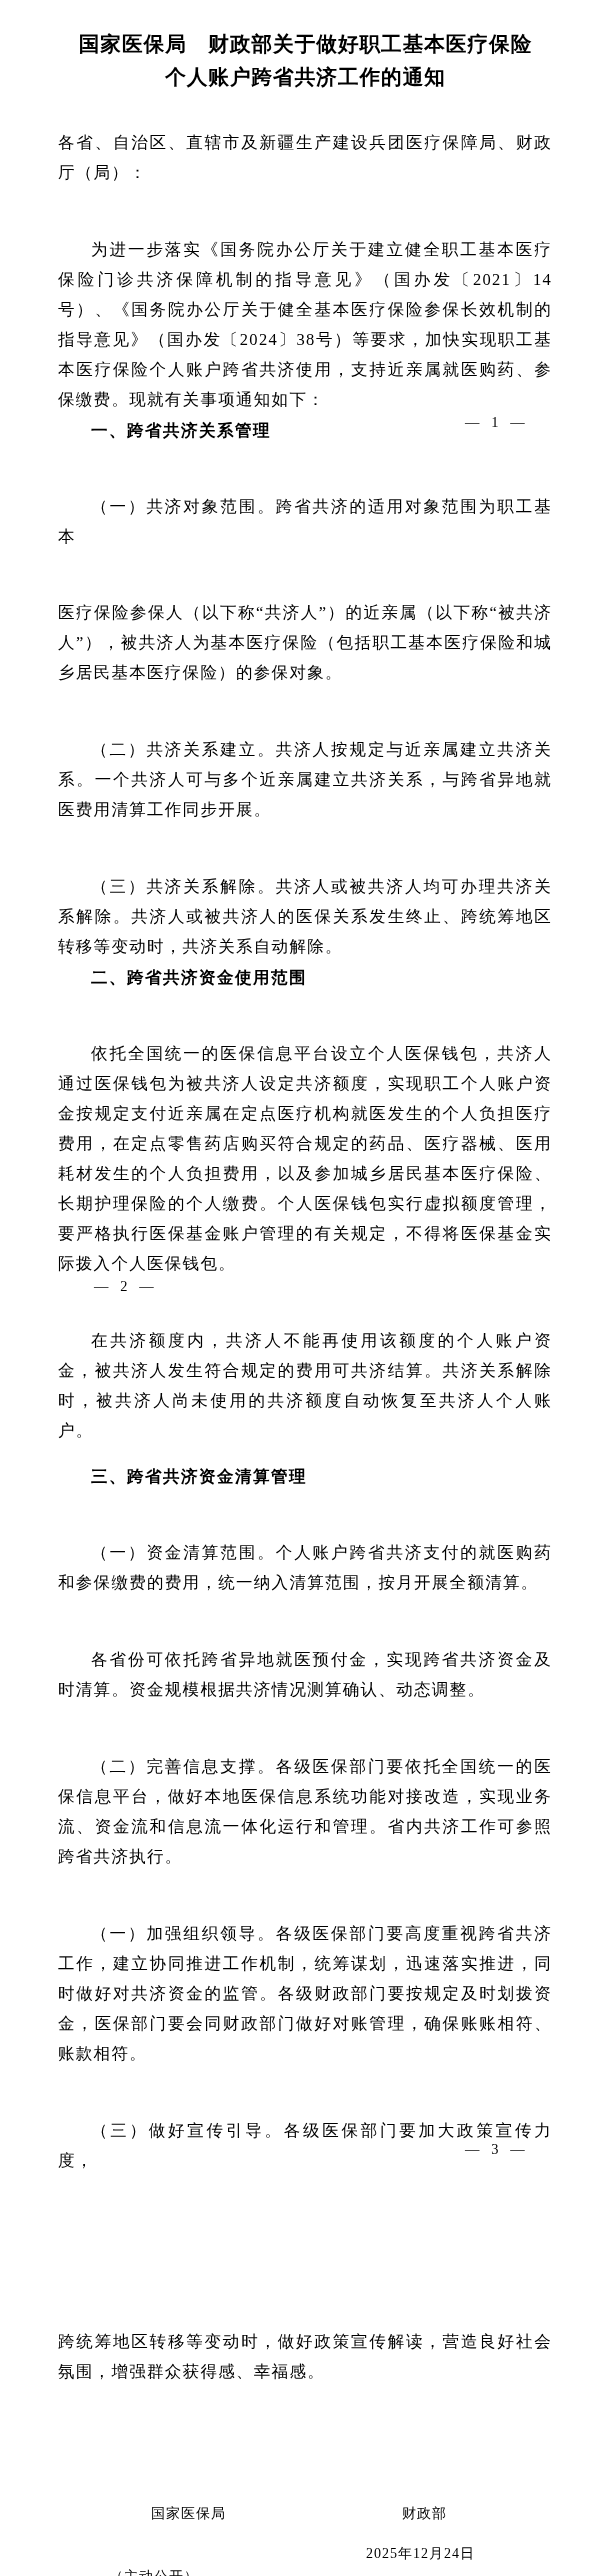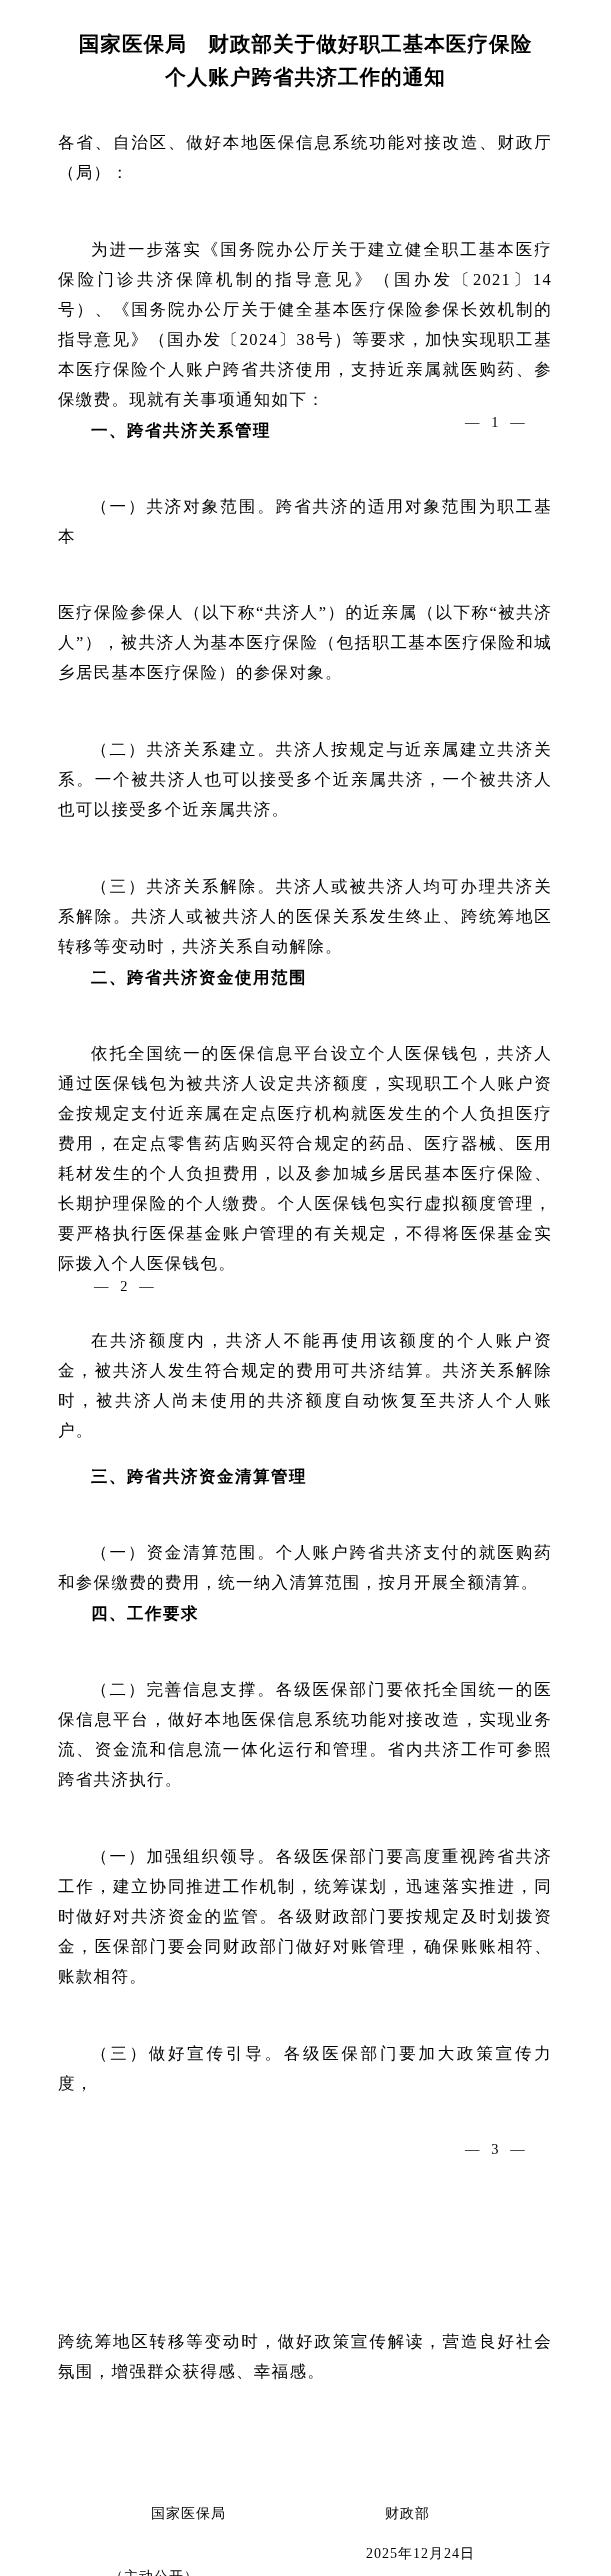--- a/index.html
+++ b/index.html
@@ -59,52 +59,52 @@
   #pg3 { top: 2139px; left: 465px; }
 
   
   .sig {
     position: absolute;
     font-size: 14px; line-height: 20.6px;
     letter-spacing: 1px;
     white-space: nowrap;
   }
   #sig-left  { top: 2504px; left: 151px; }
-  #sig-right { top: 2504px; left: 385px; }
+  #sig-right { top: 2504px; left: 402px; }
   #sig-date  { top: 2536px; left: 366px; margin-top: 8px; }
   #sig-note  { top: 2567px; left: 109px; }
 </style>
 </head>
 <body>
 
 <div id="doc">
 
   <div class="doc-title">
     <div>国家医保局　财政部关于做好职工基本医疗保险</div>
     <div>个人账户跨省共济工作的通知</div>
   </div>
 
   <div class="page-text" style="top:128px">
-      <div class="blk salutation">各省、自治区、做好本地医保信息系统功能对接改造、财政厅（局）：</div>
+      <div class="blk salutation">各省、自治区、直辖市及新疆生产建设兵团医疗保障局、财政厅（局）：</div>
       <div class="blk paragraph">为进一步落实《国务院办公厅关于建立健全职工基本医疗保险门诊共济保障机制的指导意见》（国办发〔2021〕14号）、《国务院办公厅关于健全基本医疗保险参保长效机制的指导意见》（国办发〔2024〕38号）等要求，加快实现职工基本医疗保险个人账户跨省共济使用，支持近亲属就医购药、参保缴费。现就有关事项通知如下：</div>
       <div class="blk heading">一、跨省共济关系管理</div>
       <div class="blk paragraph">（一）共济对象范围。跨省共济的适用对象范围为职工基本</div>
     </div>
   <div class="page-text" style="top:598px">
       <div class="blk continuation">医疗保险参保人（以下称“共济人”）的近亲属（以下称“被共济人”），被共济人为基本医疗保险（包括职工基本医疗保险和城乡居民基本医疗保险）的参保对象。</div>
-      <div class="blk paragraph">（二）共济关系建立。共济人按规定与近亲属建立共济关系。一个被共济人也可以接受多个近亲属共济，一个被共济人也可以接受多个近亲属共济。</div>
+      <div class="blk paragraph">（二）共济关系建立。共济人按规定与近亲属建立共济关系。一个共济人可与多个近亲属建立共济关系，与跨省异地就医费用清算工作同步开展。</div>
       <div class="blk paragraph">（三）共济关系解除。共济人或被共济人均可办理共济关系解除。共济人或被共济人的医保关系发生终止、跨统筹地区转移等变动时，共济关系自动解除。</div>
       <div class="blk heading">二、跨省共济资金使用范围</div>
       <div class="blk paragraph">依托全国统一的医保信息平台设立个人医保钱包，共济人通过医保钱包为被共济人设定共济额度，实现职工个人账户资金按规定支付近亲属在定点医疗机构就医发生的个人负担医疗费用，在定点零售药店购买符合规定的药品、医疗器械、医用耗材发生的个人负担费用，以及参加城乡居民基本医疗保险、长期护理保险的个人缴费。个人医保钱包实行虚拟额度管理，要严格执行医保基金账户管理的有关规定，不得将医保基金实际拨入个人医保钱包。</div>
       <div class="blk paragraph">在共济额度内，共济人不能再使用该额度的个人账户资金，被共济人发生符合规定的费用可共济结算。共济关系解除时，被共济人尚未使用的共济额度自动恢复至共济人个人账户。</div>
     </div>
   <div class="page-text" style="top:1461px">
       <div class="blk heading">三、跨省共济资金清算管理</div>
       <div class="blk paragraph">（一）资金清算范围。个人账户跨省共济支付的就医购药和参保缴费的费用，统一纳入清算范围，按月开展全额清算。</div>
-      <div class="blk heading">四、工作要求</div>
+      <div class="blk paragraph">各省份可依托跨省异地就医预付金，实现跨省共济资金及时清算。资金规模根据共济情况测算确认、动态调整。</div>
       <div class="blk paragraph">（二）完善信息支撑。各级医保部门要依托全国统一的医保信息平台，做好本地医保信息系统功能对接改造，实现业务流、资金流和信息流一体化运行和管理。省内共济工作可参照跨省共济执行。</div>
       <div class="blk paragraph">（一）加强组织领导。各级医保部门要高度重视跨省共济工作，建立协同推进工作机制，统筹谋划，迅速落实推进，同时做好对共济资金的监管。各级财政部门要按规定及时划拨资金，医保部门要会同财政部门做好对账管理，确保账账相符、账款相符。</div>
       <div class="blk paragraph">（三）做好宣传引导。各级医保部门要加大政策宣传力度，</div>
     </div>
   <div class="page-text" style="top:2327px">
       <div class="blk continuation">跨统筹地区转移等变动时，做好政策宣传解读，营造良好社会氛围，增强群众获得感、幸福感。</div>
     </div>
 
   <div class="page-label" id="pg1">— 1 —</div>
   <div class="page-label" id="pg2">— 2 —</div>

